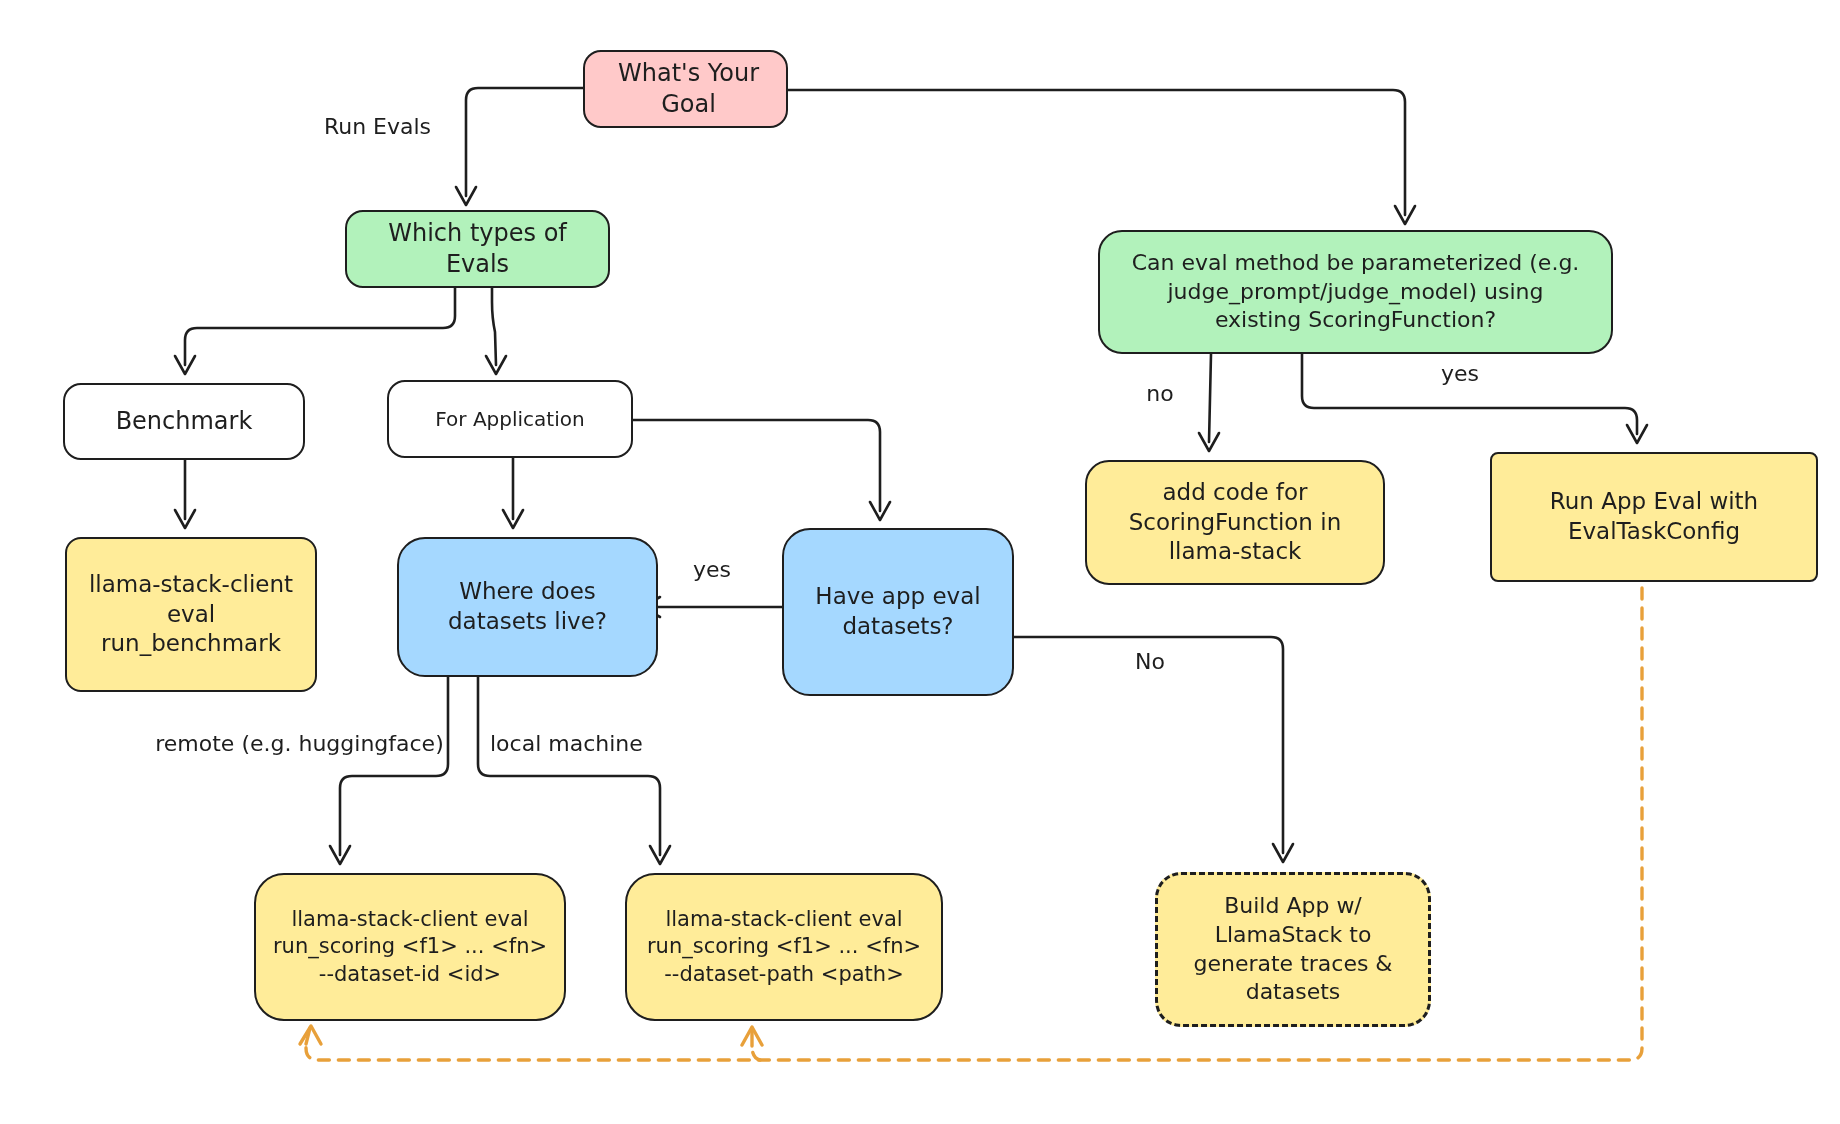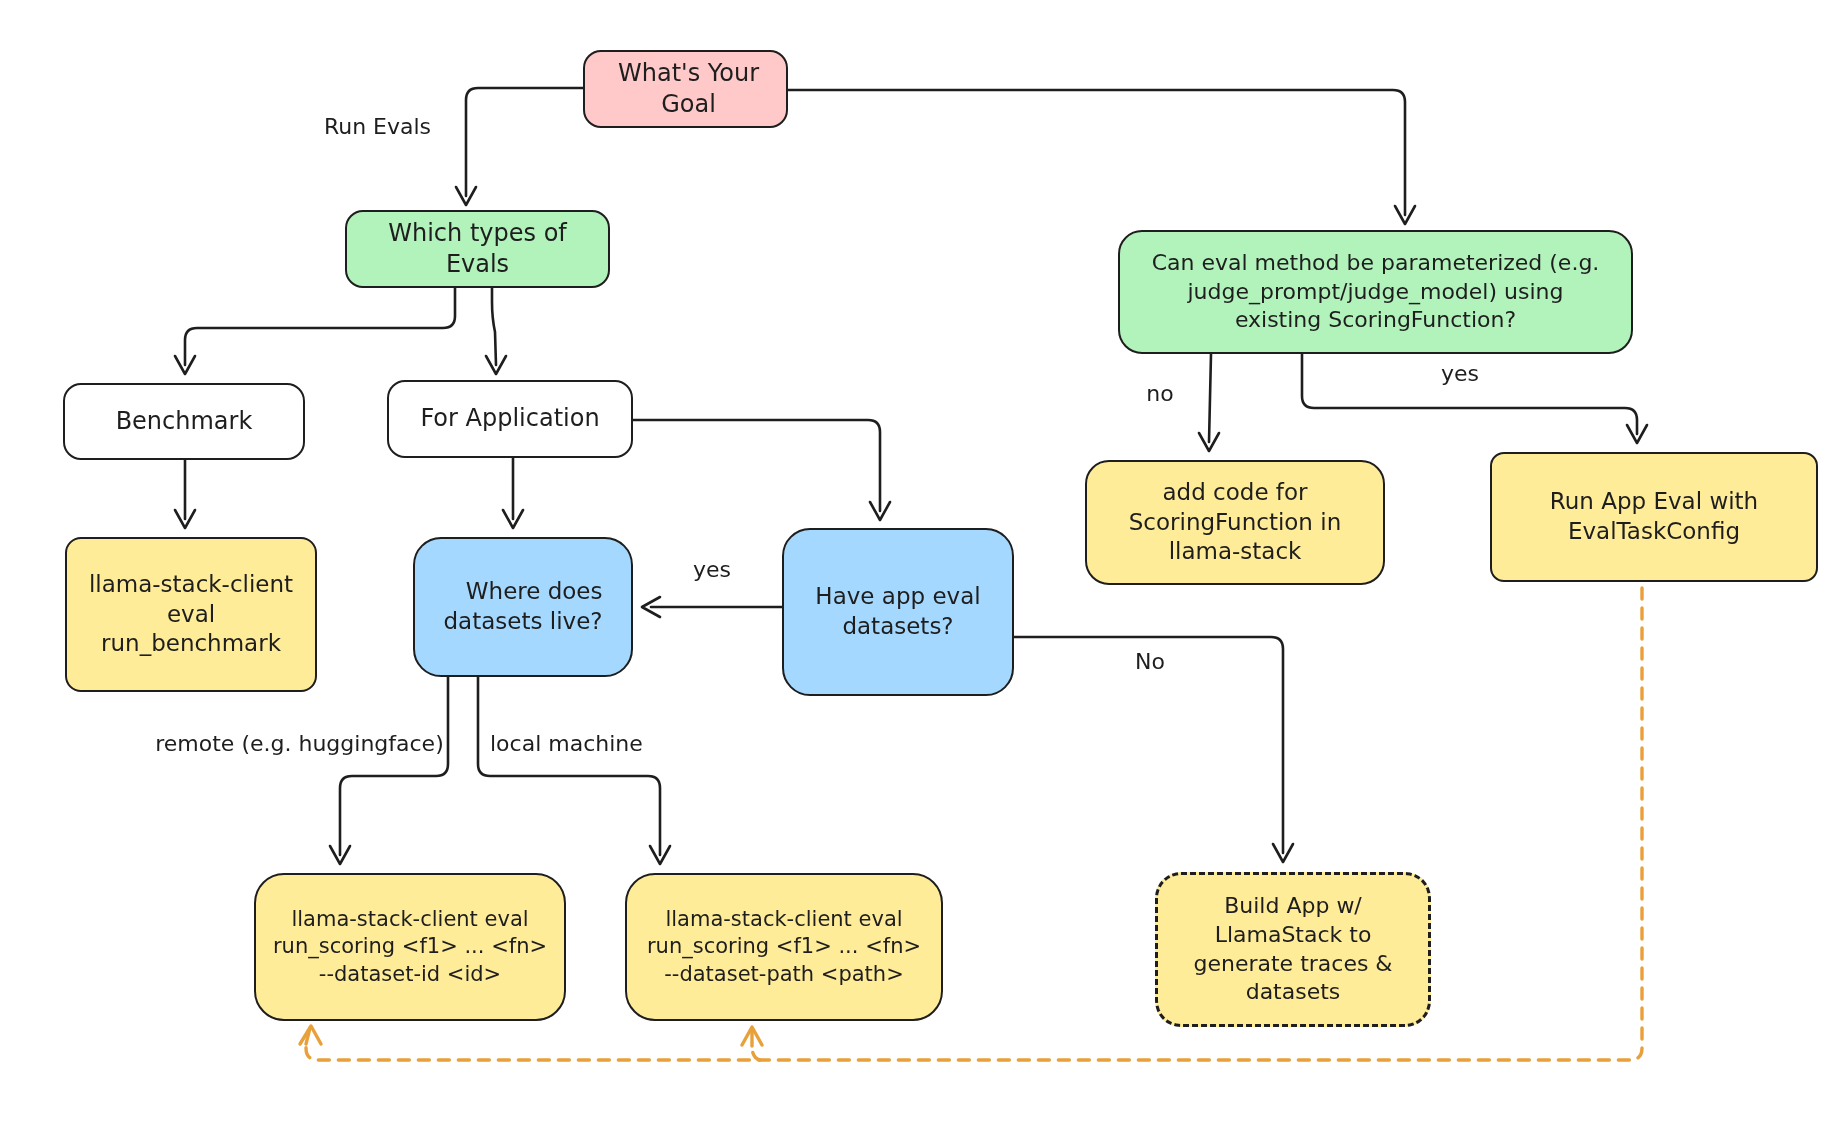--- a/index.html
+++ b/index.html
@@ -82,42 +82,42 @@
     <path class="edge-orange" d="M 752 1046 L 752 1028"></path>
     <path class="edge-orange" d="M 742 1045 L 752 1027 L 762 1045"></path>
   </svg>
 
   <div class="node pink" style="left:583px;top:50px;width:205px;height:78px;font-size:24px;padding-left:16px;">What's Your
 Goal</div>
 
   <div class="node green" style="left:345px;top:210px;width:265px;height:78px;font-size:24px;border-radius:18px;">Which types of
 Evals</div>
 
-  <div class="node green" style="left:1098px;top:230px;width:515px;height:124px;font-size:22px;border-radius:24px;margin-left:20px;">Can eval method be parameterized (e.g.
+  <div class="node green" style="left:1098px;top:230px;width:515px;height:124px;font-size:22px;border-radius:24px;">Can eval method be parameterized (e.g.
 judge_prompt/judge_model) using
 existing ScoringFunction?</div>
 
   <div class="node white" style="left:63px;top:383px;width:242px;height:77px;font-size:24px;">Benchmark</div>
 
-  <div class="node white" style="left:387px;top:380px;width:246px;height:78px;font-size:24px;">For Application</div>
+  <div class="node white" style="left:387px;top:380px;width:246px;height:78px;font-size:20px;">For Application</div>
 
   <div class="node yellow" style="left:65px;top:537px;width:252px;height:155px;">llama-stack-client
 eval run_benchmark</div>
 
-  <div class="node blue" style="left:413px;top:537px;width:220px;height:140px;text-align:right;">Where does
+  <div class="node blue" style="left:397px;top:537px;width:261px;height:140px;">Where does
 datasets live?</div>
 
   <div class="node blue" style="left:782px;top:528px;width:232px;height:168px;">Have app eval
 datasets?</div>
 
   <div class="node yellow" style="left:1085px;top:460px;width:300px;height:125px;border-radius:24px;">add code for
 ScoringFunction in
 llama-stack</div>
 
-  <div class="node yellow" style="left:1490px;top:452px;width:328px;height:130px;border-radius:14px;">Run App Eval with
+  <div class="node yellow" style="left:1490px;top:452px;width:328px;height:130px;border-radius:8px;">Run App Eval with
 EvalTaskConfig</div>
 
   <div class="node yellow" style="left:254px;top:873px;width:312px;height:148px;font-size:21px;padding:4px;border-radius:30px;">llama-stack-client eval
 run_scoring &lt;f1&gt; ... &lt;fn&gt;
 --dataset-id &lt;id&gt;</div>
 
   <div class="node yellow" style="left:625px;top:873px;width:318px;height:148px;font-size:21px;padding:4px;border-radius:30px;">llama-stack-client eval
 run_scoring &lt;f1&gt; ... &lt;fn&gt;
 --dataset-path &lt;path&gt;</div>
 

